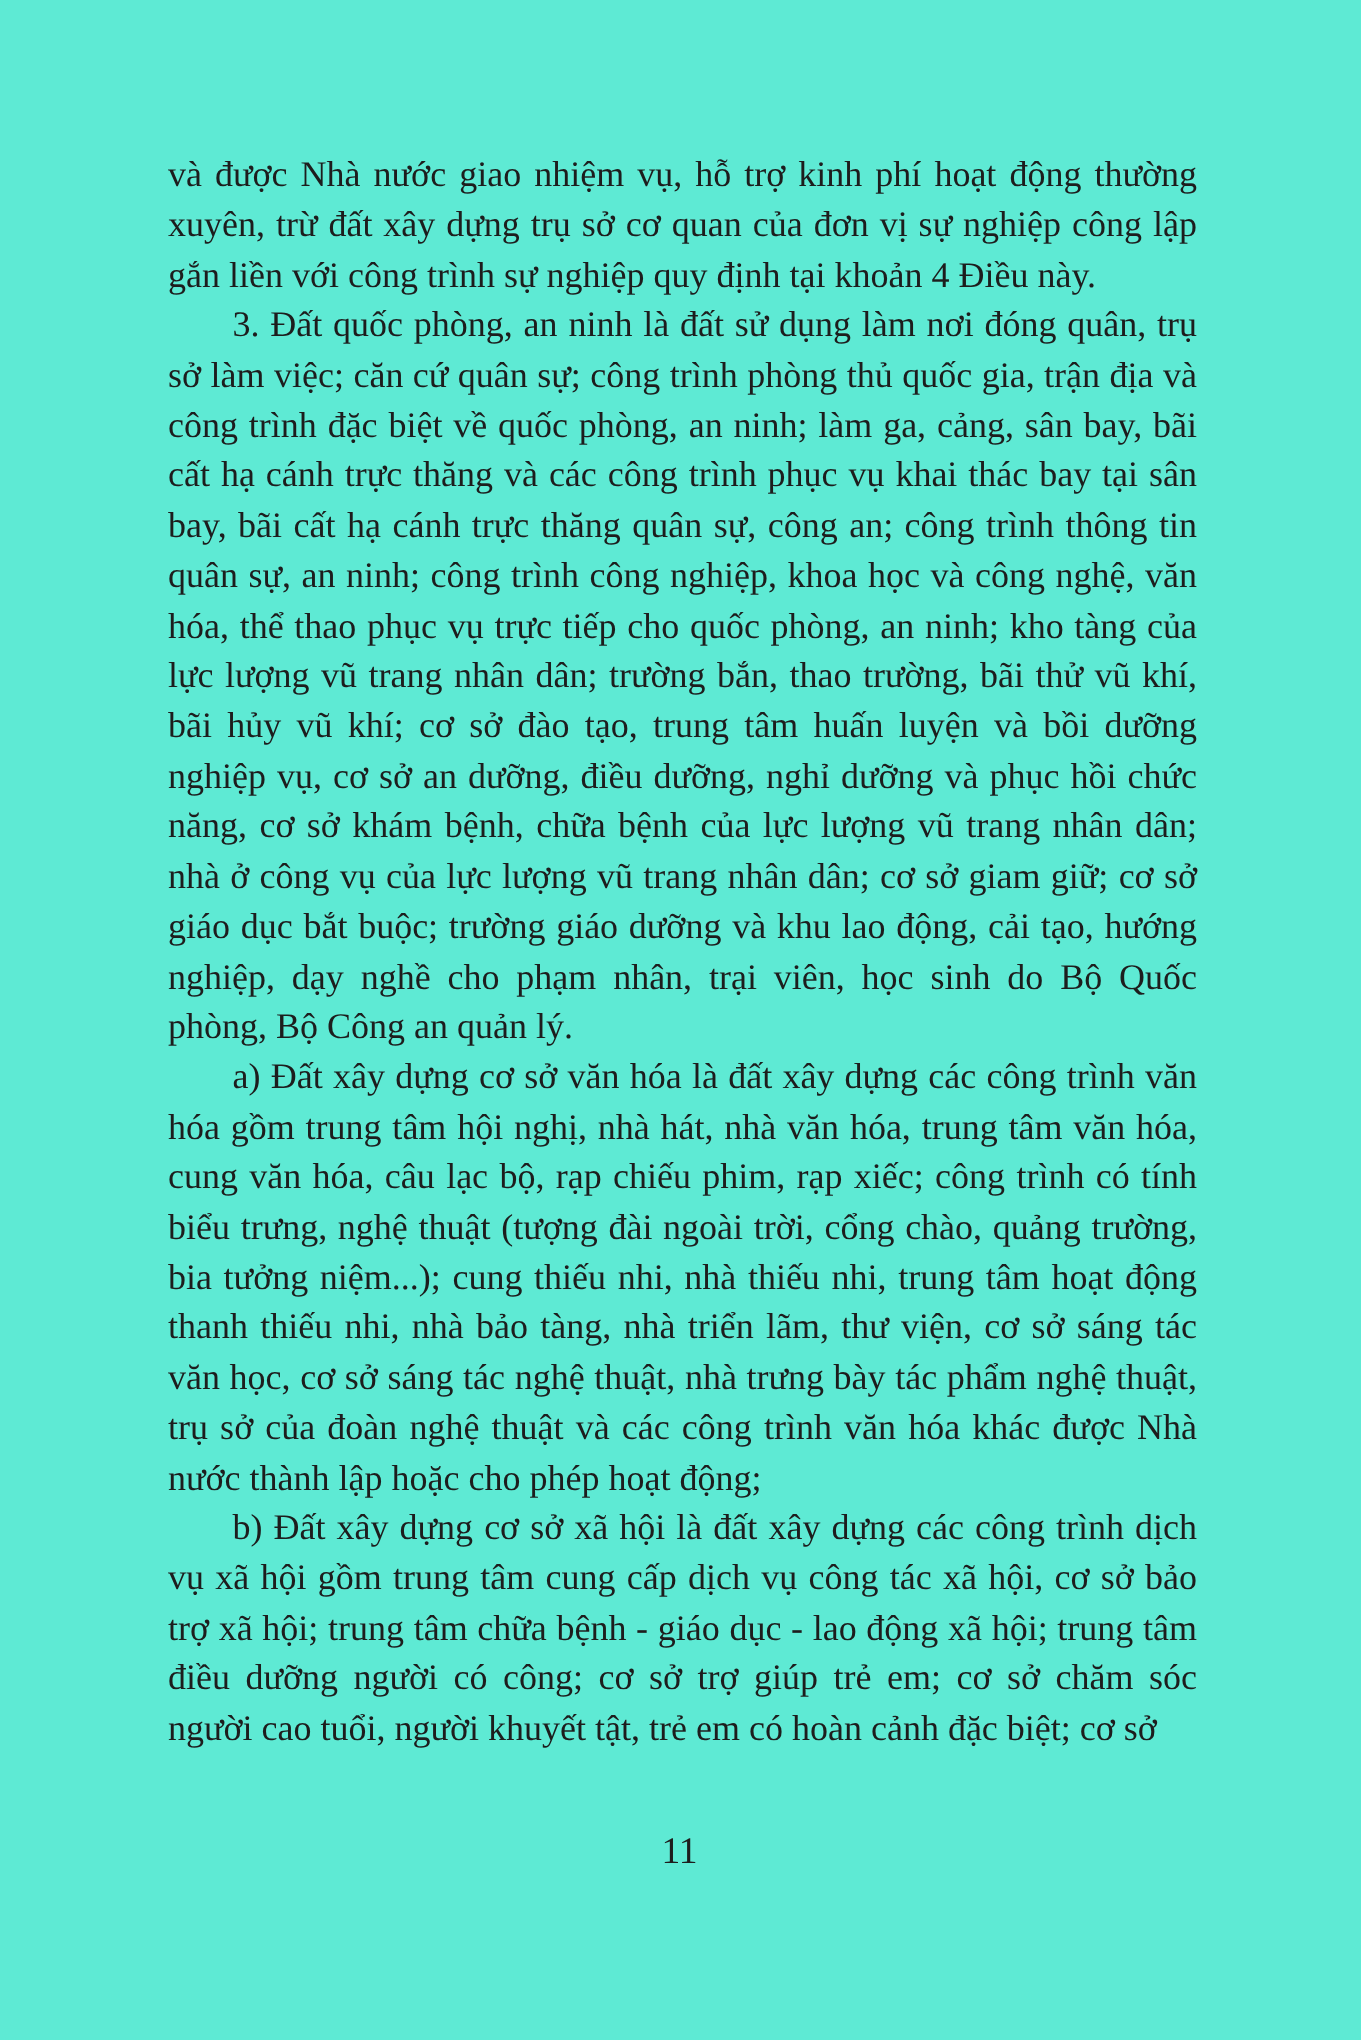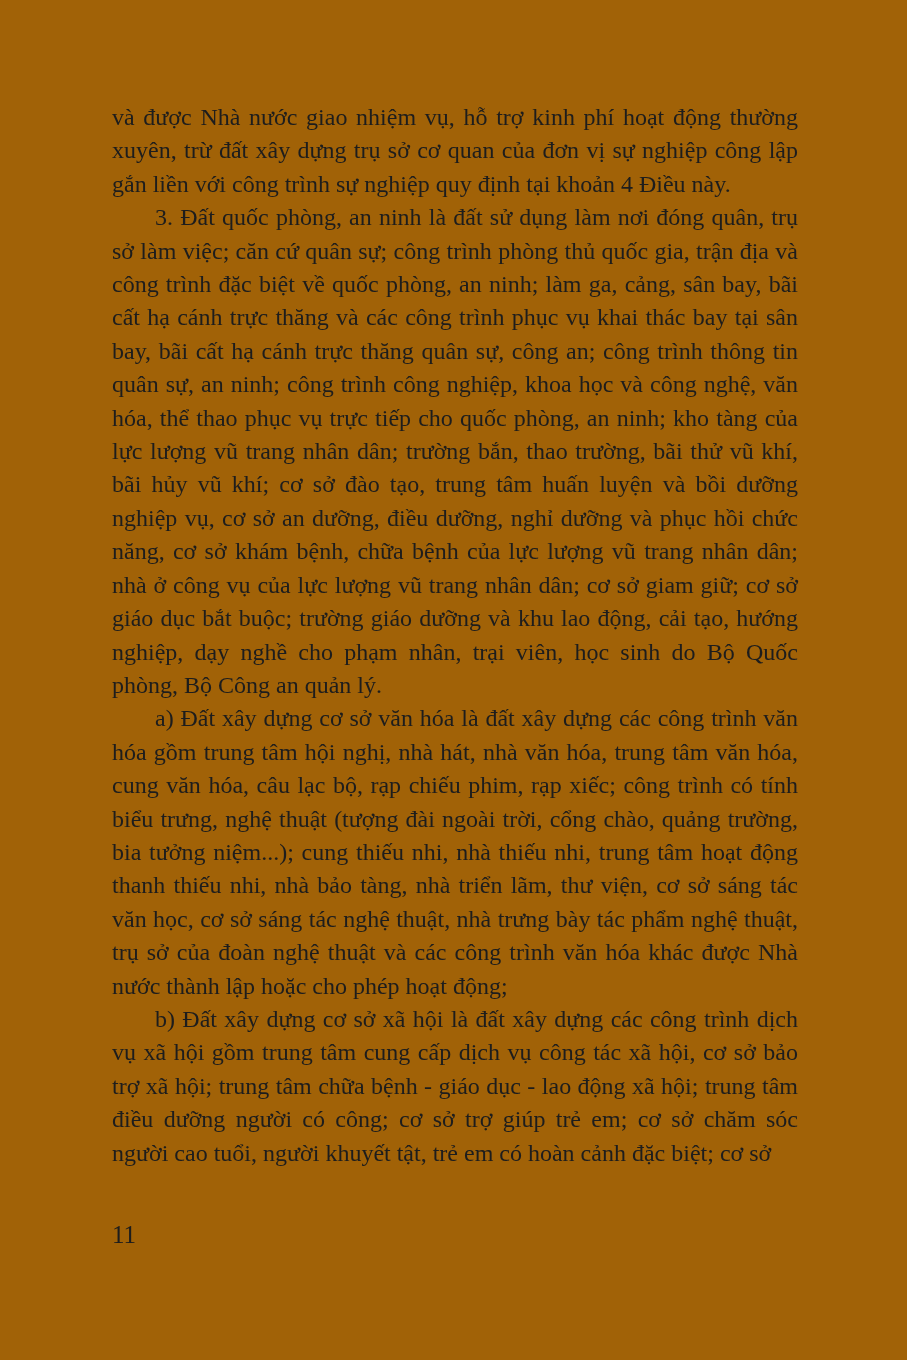--- a/index.html
+++ b/index.html
@@ -12,21 +12,21 @@
     background: #ffffff;
     position: relative;
     overflow: hidden;
   }
   .page {
     position: absolute;
     left: 0;
     top: 0;
     width: 907px;
     height: 1360px;
-    background: #a16207;
+    background: #5eead4;
   }
   .content {
     position: absolute;
     left: 112px;
     top: 101px;
     width: 686px;
     font-family: "Liberation Serif", "DejaVu Serif", serif;
     font-size: 24px;
     line-height: 33.4px;
     color: #1d1d1d;
@@ -37,21 +37,21 @@
     padding: 0;
   }
   .content p.indent {
     text-indent: 43px;
   }
   .page-number {
     position: absolute;
     left: 112px;
     top: 1218px;
     width: 682px;
-    text-align: left;
+    text-align: center;
     font-family: "Liberation Serif", "DejaVu Serif", serif;
     font-size: 25px;
     line-height: 33px;
     color: #1d1d1d;
   }
 </style>
 </head>
 <body>
 
 <div class="page">

